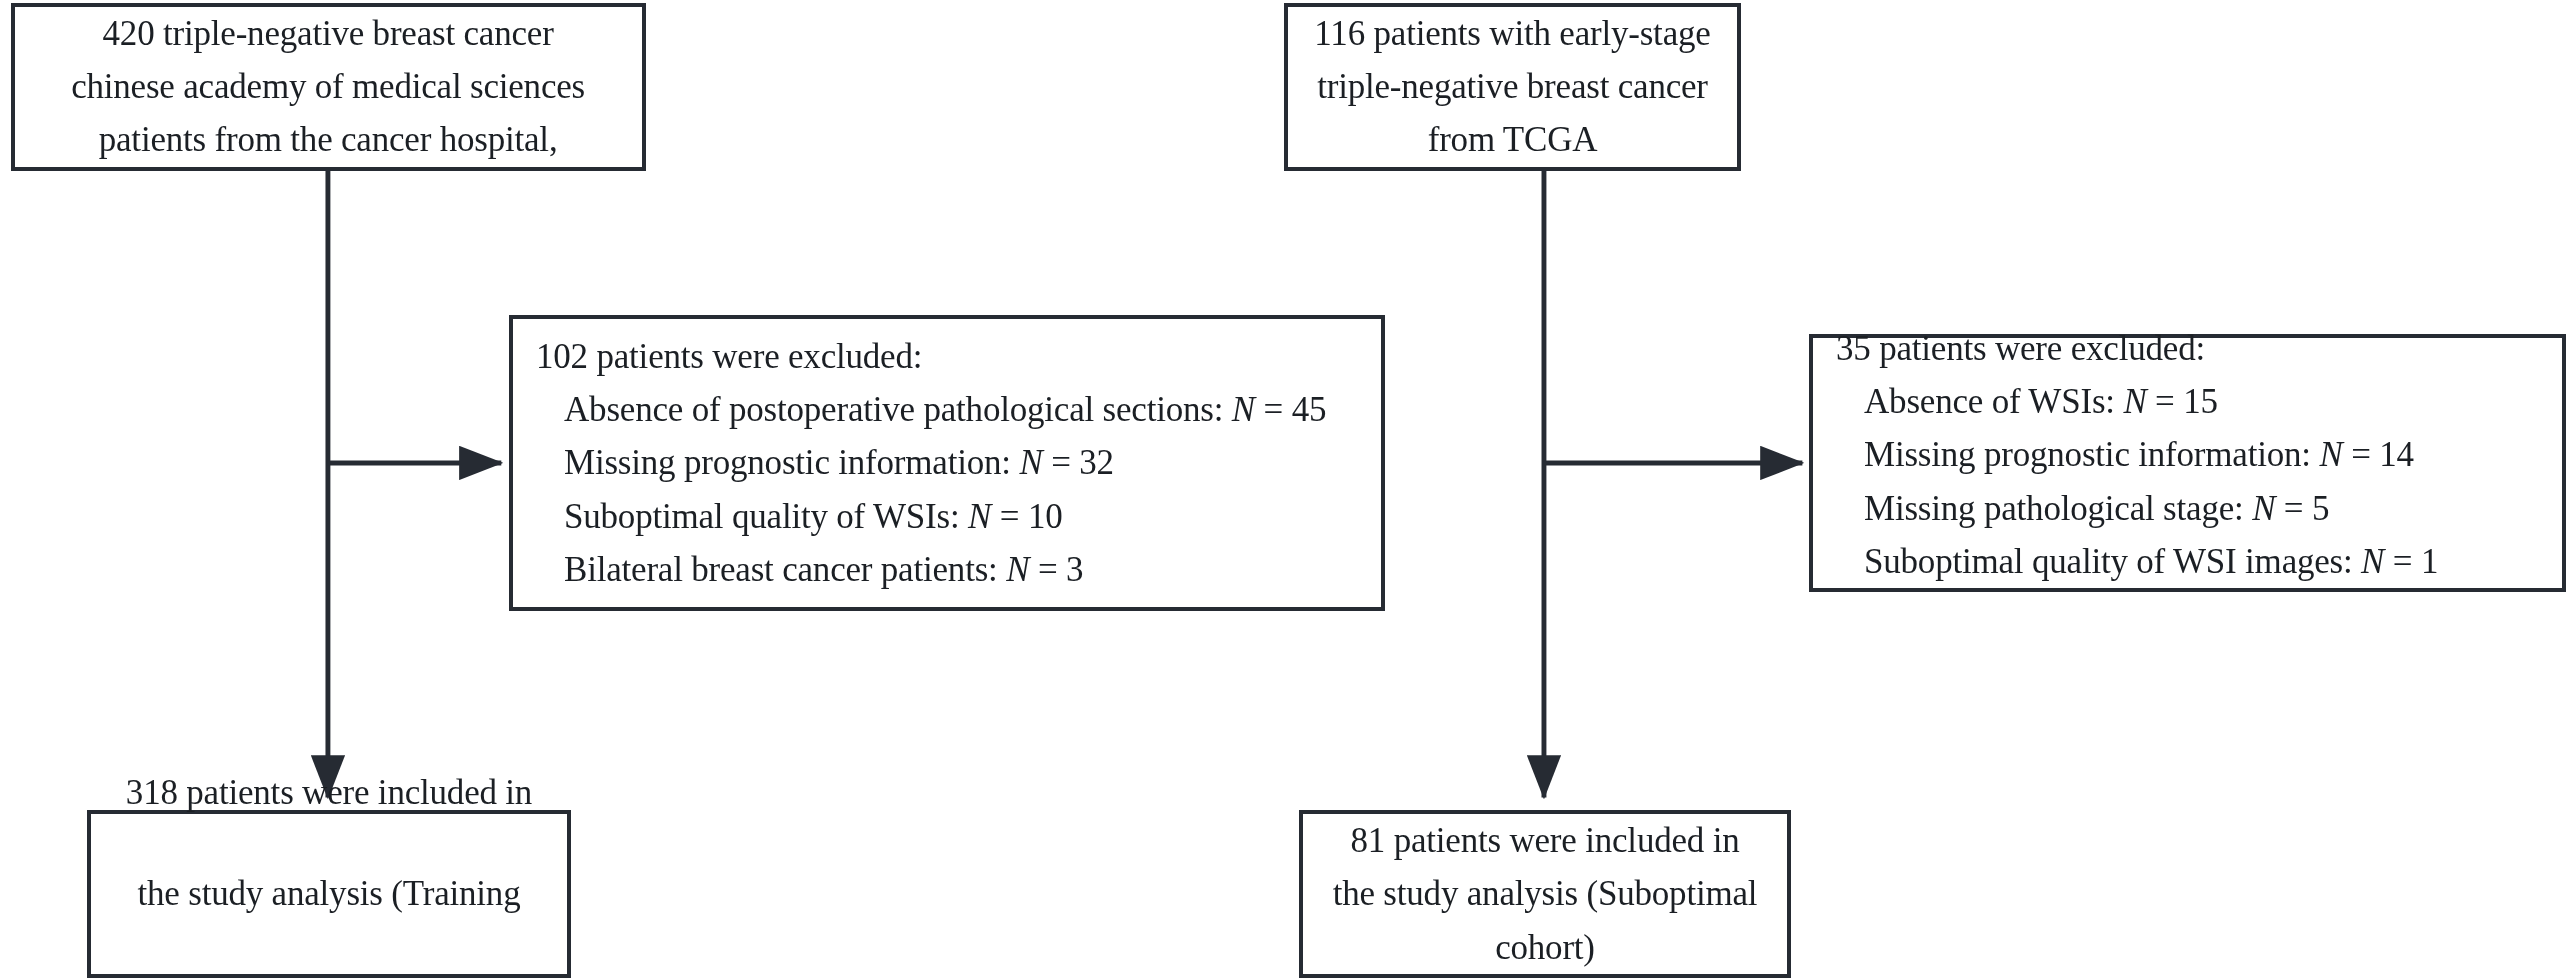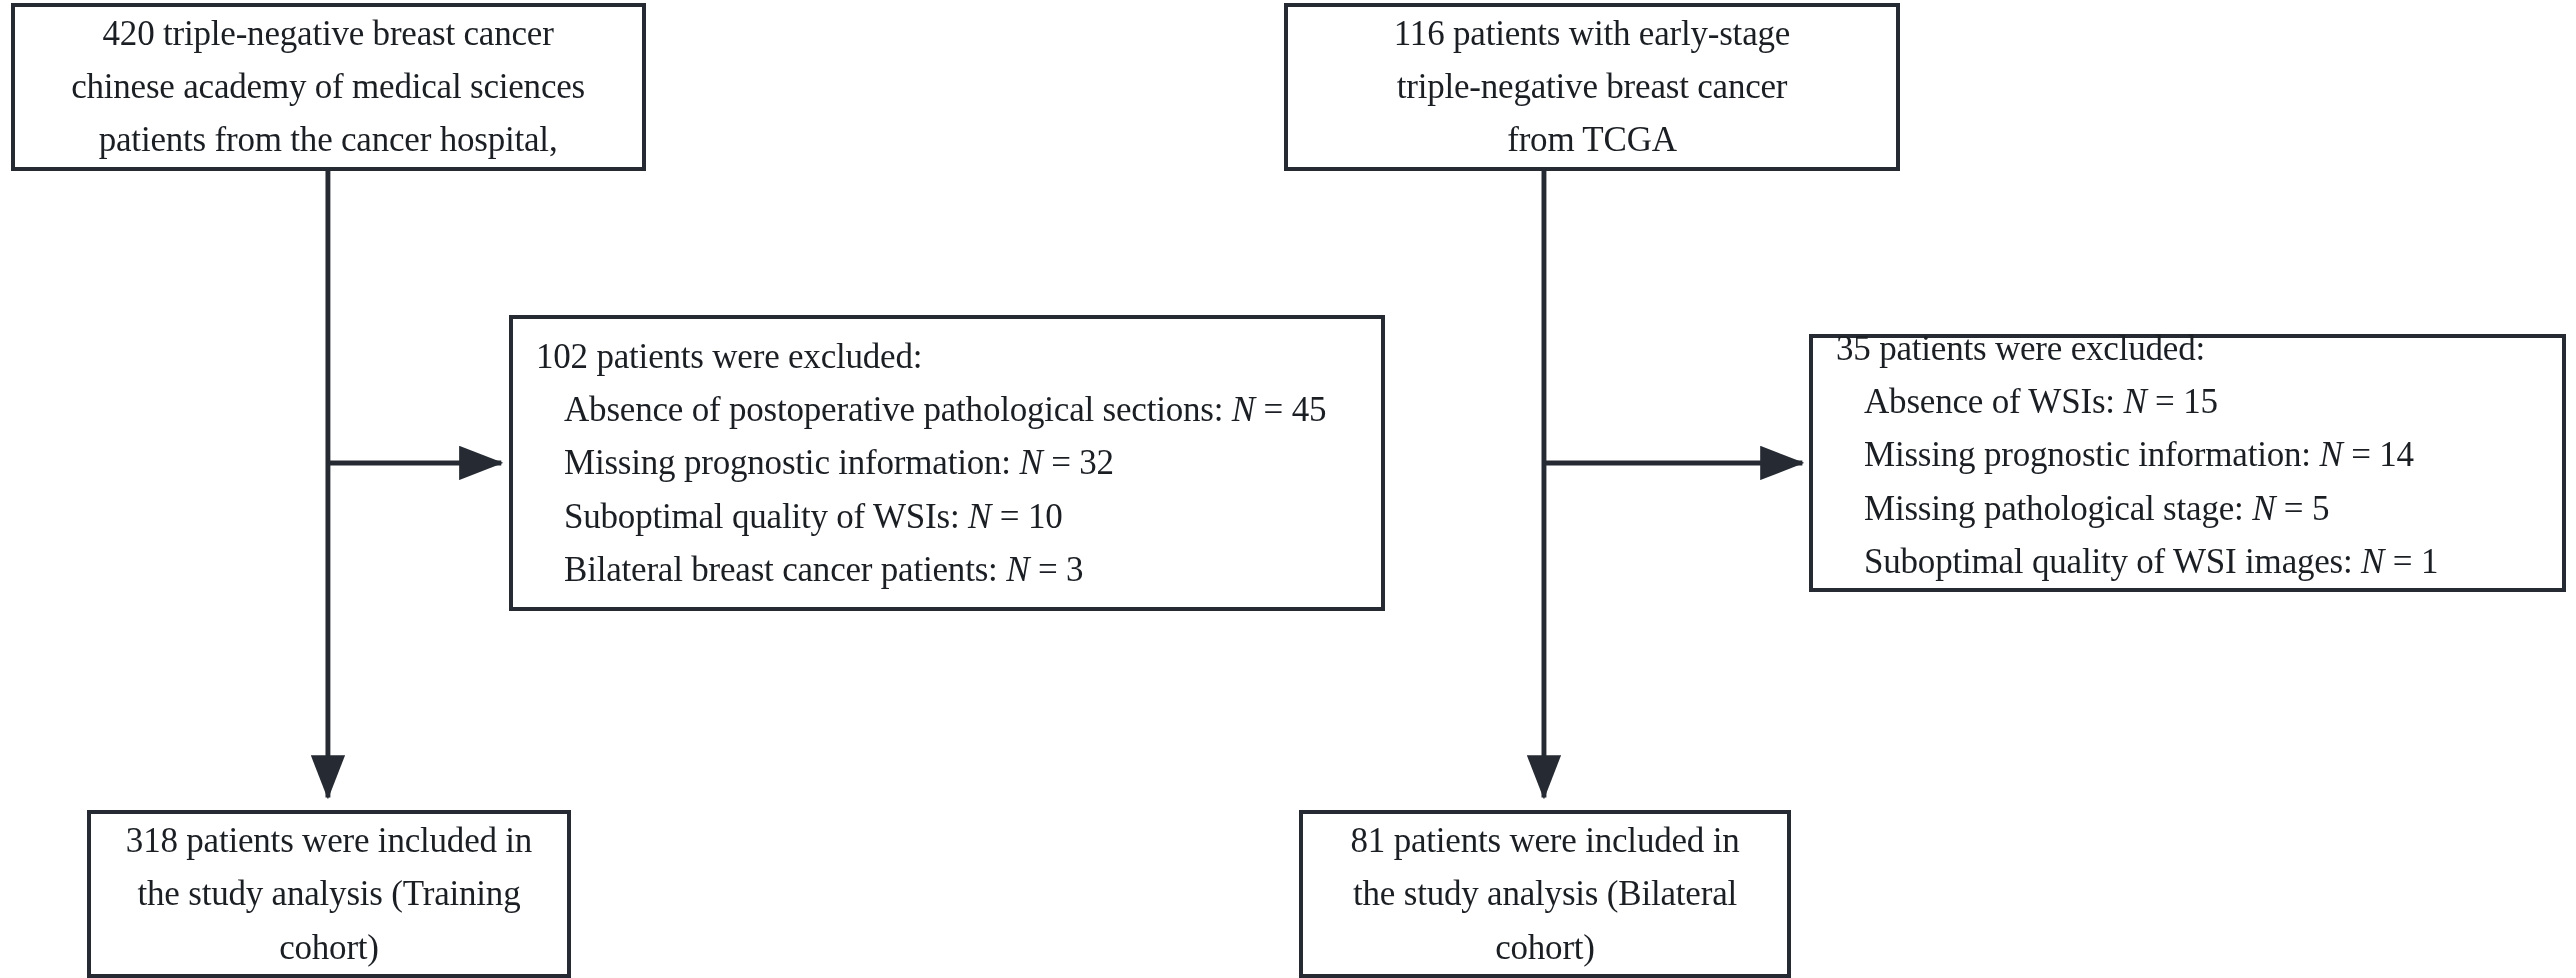--- a/index.html
+++ b/index.html
@@ -78,21 +78,21 @@
 
     <line x1="1888" y1="566" x2="2204" y2="566" stroke="#262b33" stroke-width="6" marker-end="url(#arrowhead)"></line>
   </svg>
 
   <div class="flow-box centered" style="left:10.6px; top:2.5px; width:635px; height:168px;">
     <span class="box-line">420 triple-negative breast cancer</span>
     <span class="box-line">chinese academy of medical sciences</span>
     <span class="box-line">patients from the cancer hospital,</span>
   </div>
 
-  <div class="flow-box centered" style="left:1284px; top:2.5px; width:616px; height:168px;">
+  <div class="flow-box centered" style="left:1284px; top:2.5px; width:457px; height:168px;">
     <span class="box-line">116 patients with early-stage</span>
     <span class="box-line">triple-negative breast cancer</span>
     <span class="box-line">from TCGA</span>
   </div>
 
   <div class="flow-box listed" style="left:509px; top:315px; width:876px; height:296px;">
     <span class="box-line">102 patients were excluded:</span>
     <span class="box-line sub">
       <span>Absence of postoperative pathological sections:</span>
       <span class="nvar">N</span>
@@ -140,26 +140,26 @@
       <span>5</span>
     </span>
     <span class="box-line sub">
       <span>Suboptimal quality of WSI images:</span>
       <span class="nvar">N</span>
       <span>=</span>
       <span>1</span>
     </span>
   </div>
 
-  <div class="flow-box centered" style="left:87px; top:810px; width:484px; height:168px;">
+  <div class="flow-box centered" style="left:87px; top:810px; width:484px; height:168px;gap:48px;">
     <span class="box-line">318 patients were included in</span>
     <span class="box-line">the study analysis (Training</span>
     <span class="box-line">cohort)</span>
   </div>
 
   <div class="flow-box centered" style="left:1299px; top:810px; width:492px; height:168px;">
     <span class="box-line">81 patients were included in</span>
-    <span class="box-line">the study analysis (Bilateral</span>
+    <span class="box-line">the study analysis (Suboptimal</span>
     <span class="box-line">cohort)</span>
   </div>
 
 </div>
 
 
 </body></html>

